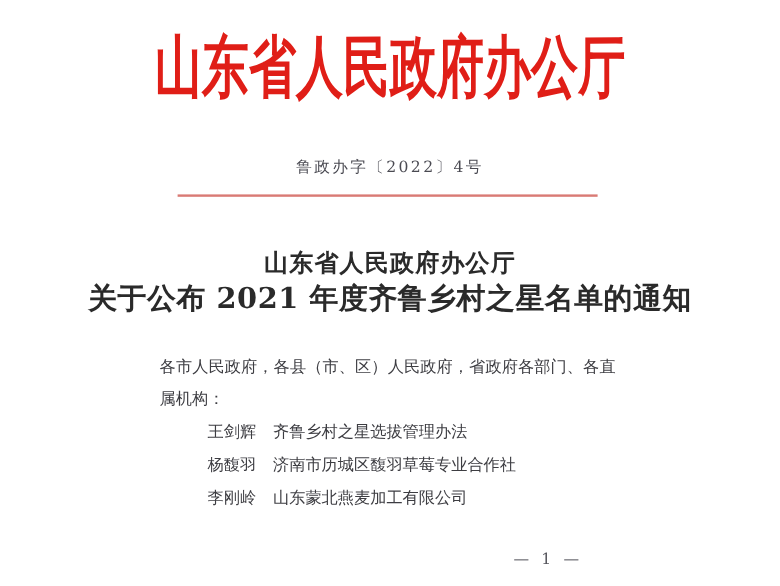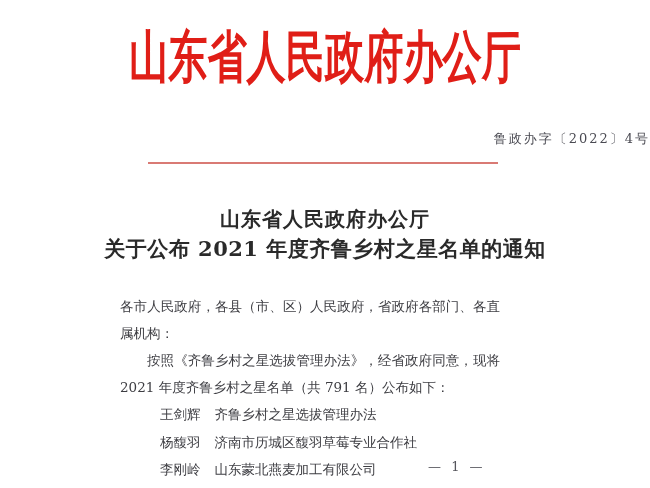--- a/index.html
+++ b/index.html
@@ -28,21 +28,21 @@
   .letterhead .squeeze {
     display: inline-block;
     transform: scaleX(0.70);
     transform-origin: center;
     letter-spacing: 0px;
   }
   
   .doc-number {
     position: absolute;
     top: 130px; left: 0; width: 100%;
-    text-align: right;
+    text-align: center;
     color: #4a4a52;
     font-size: 13px;
     letter-spacing: 2px;
   }
   
   .red-rule {
     position: absolute;
     top: 162px; left: 148px;
     width: 350px; height: 2px;
     background: #d97a74;
@@ -54,29 +54,29 @@
     text-align: center;
     color: #2a2a2a;
     font-weight: bold;
   }
   .title-line1 {
     font-size: 20px;
     line-height: 29px;
     letter-spacing: 1px;
   }
   .title-line2 {
-    font-size: 21px;
+    font-size: 24px;
     line-height: 29px;
     letter-spacing: 0.5px;
     text-align: center;
   }
   
   .body-block {
     position: absolute;
-    top: 293px; left: 120px;
+    top: 293px; left: 133px;
     width: 380px;
     color: #3d3d42;
     font-size: 13.5px;
     line-height: 27px;
     text-align: justify;
   }
   .salutation { text-indent: 0; }
   .intro-para { text-indent: 2em; }
   .star-list { margin-top: 0; }
   .star-row {
@@ -109,21 +109,20 @@
 
   <div class="red-rule"></div>
 
   <div class="title-block">
     <div class="title-line1">山东省人民政府办公厅</div>
     <div class="title-line2">关于公布 2021 年度齐鲁乡村之星名单的通知</div>
   </div>
 
   <div class="body-block">
     <p class="salutation">各市人民政府，各县（市、区）人民政府，省政府各部门、各直属机构：</p>
-    <p class="intro-para">按照《齐鲁乡村之星选拔管理办法》，经省政府同意，现将 2021 年度齐鲁乡村之星名单（共 791 名）公布如下：</p>
     <div class="star-list">
       <div class="star-row">
         <span class="nm">王剑辉</span><span class="org">齐鲁乡村之星选拔管理办法</span>
       </div>
       <div class="star-row">
         <span class="nm">杨馥羽</span><span class="org">济南市历城区馥羽草莓专业合作社</span>
       </div>
       <div class="star-row">
         <span class="nm">李刚岭</span><span class="org">山东蒙北燕麦加工有限公司</span>
       </div>

